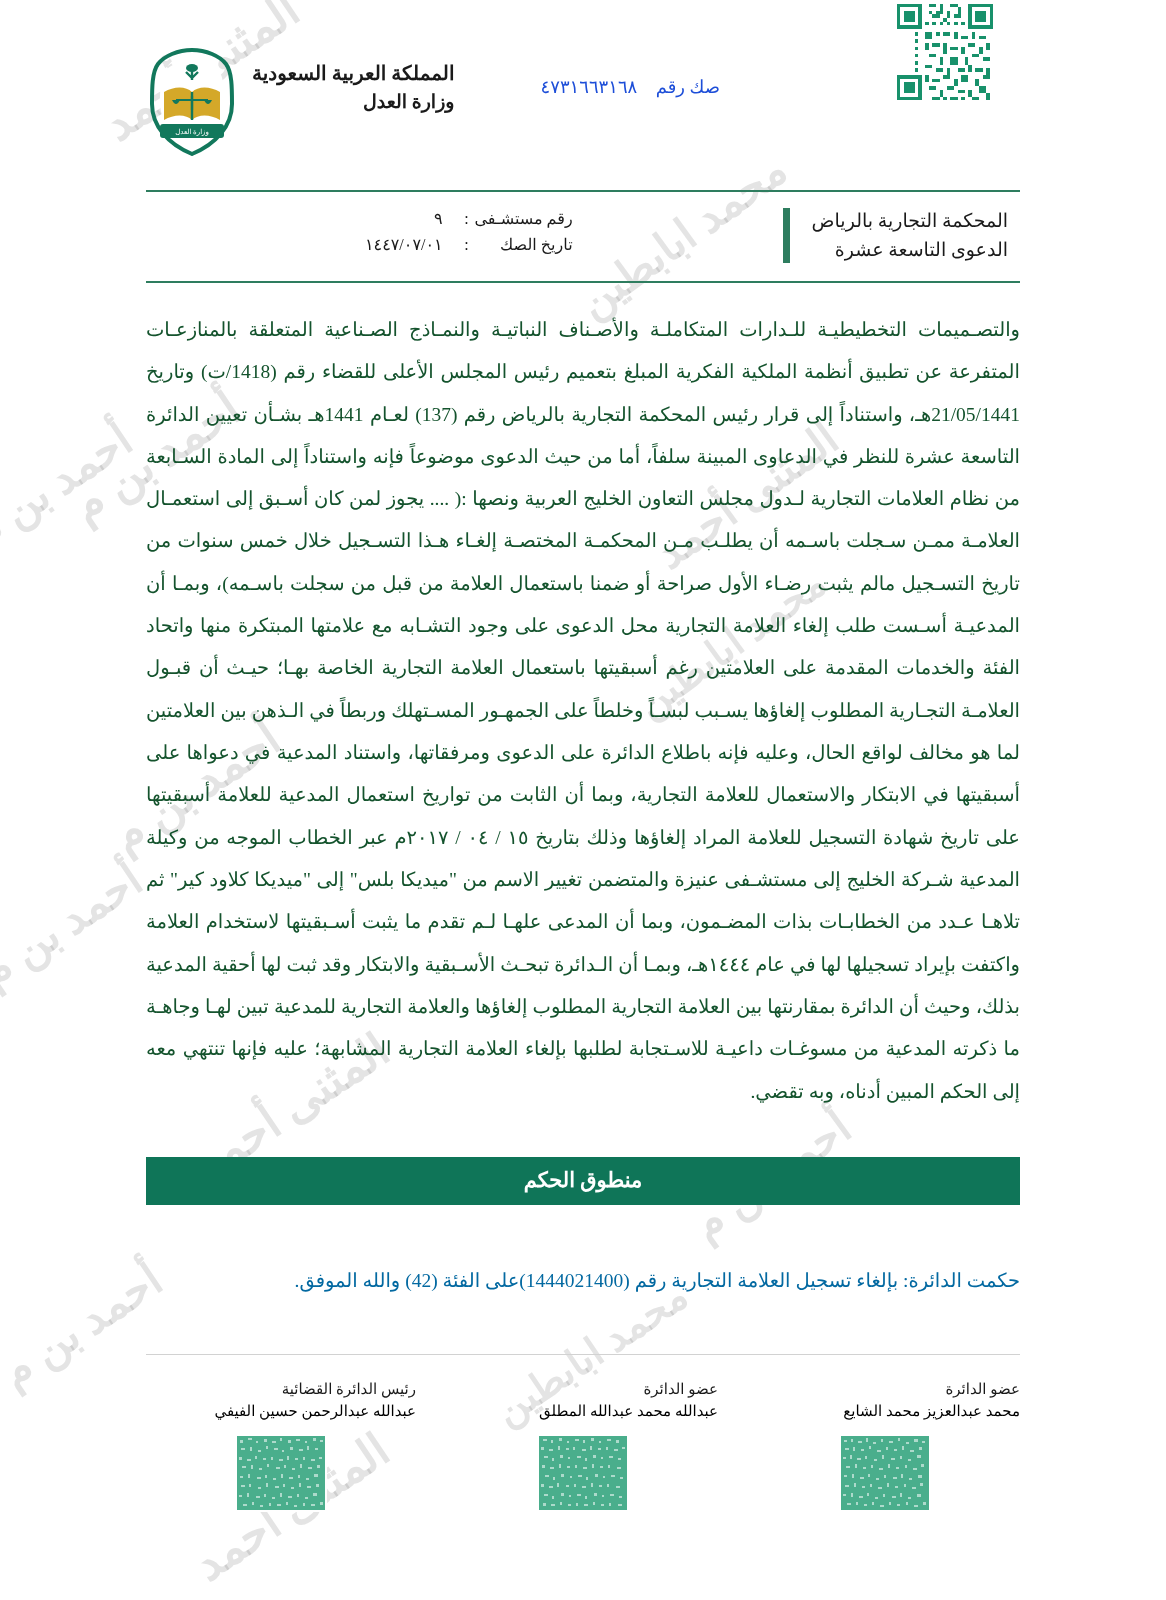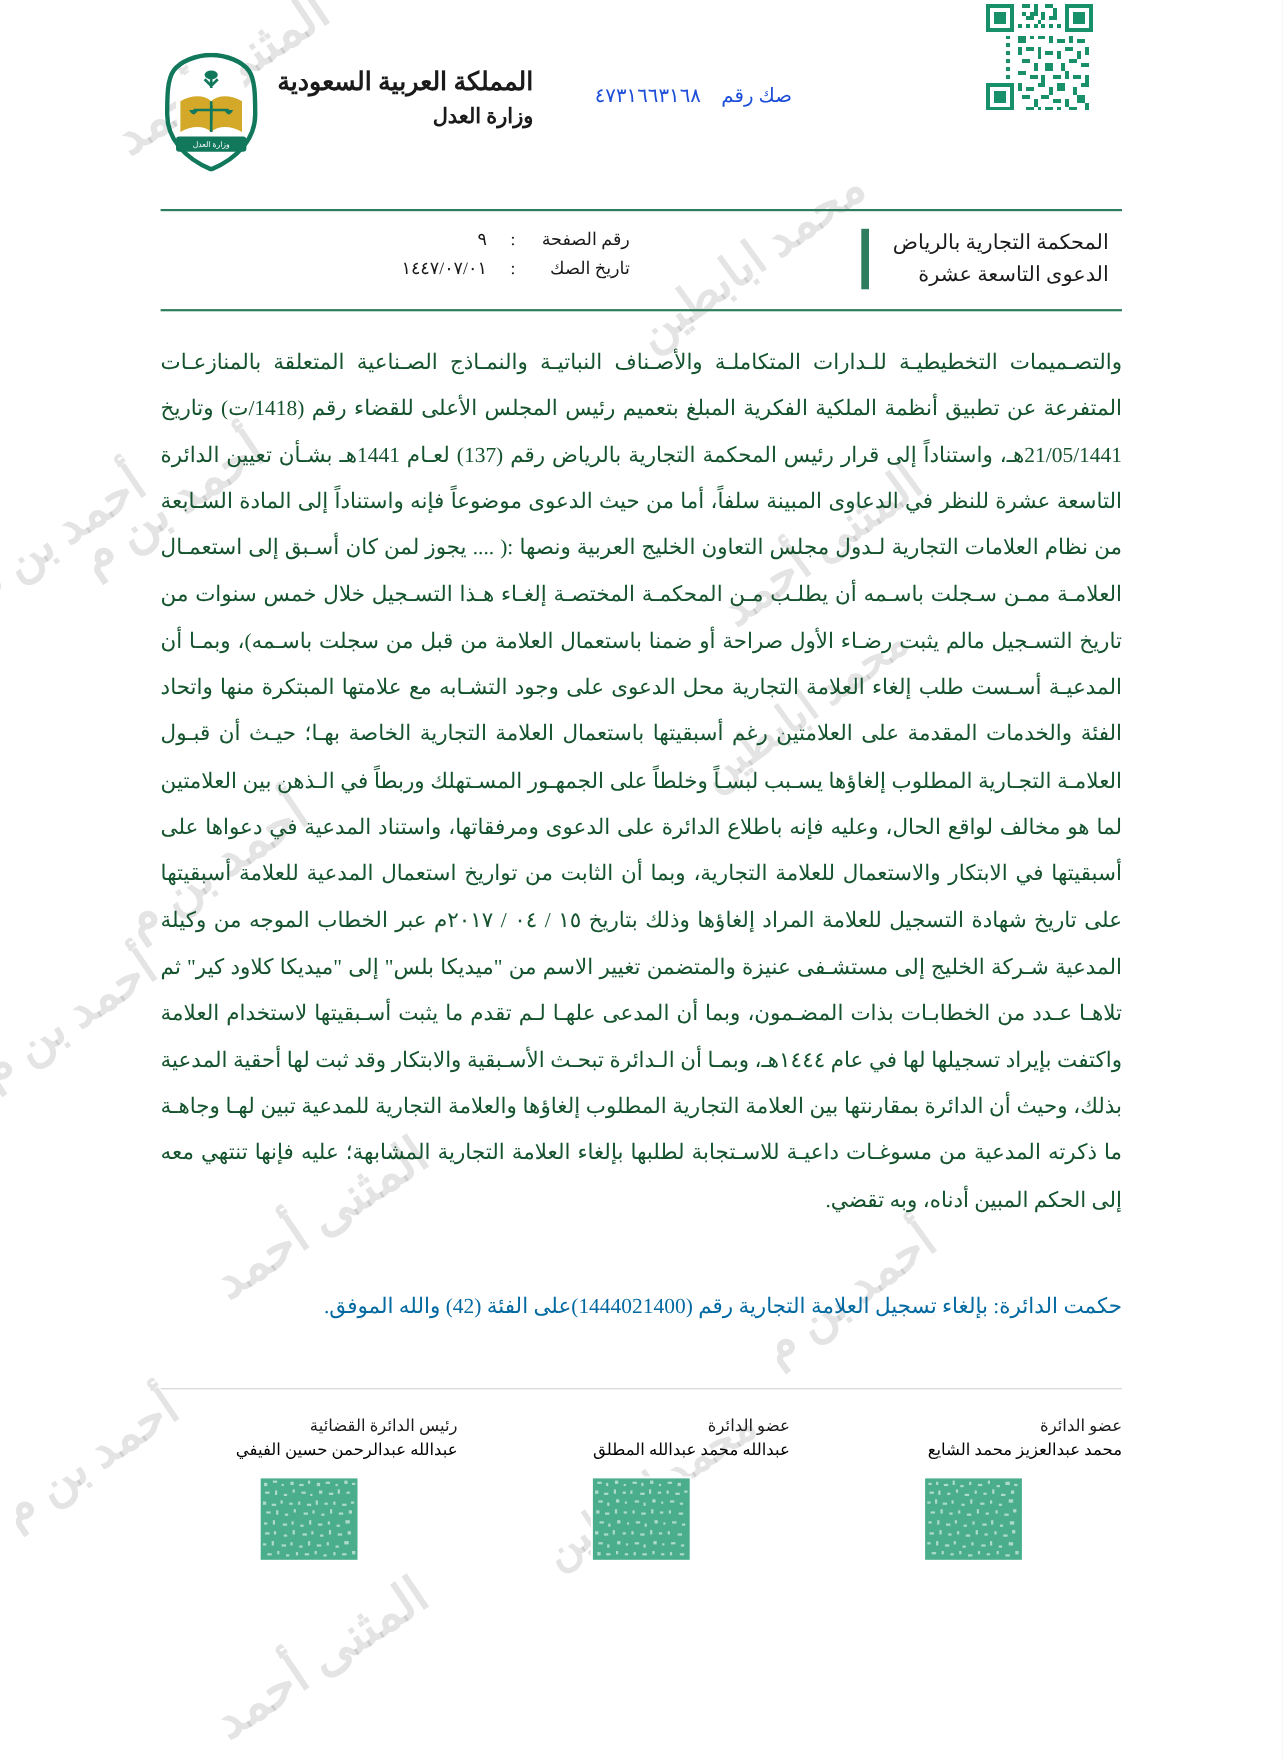--- a/index.html
+++ b/index.html
@@ -67,21 +67,21 @@
     height: 108px;
   }
   .ministry-titles {
     position: absolute;
     top: 58px;
     left: 106px;
     text-align: right;
     line-height: 1.5;
   }
   .ministry-line1 {
-    font-size: 23px;
+    font-size: 20px;
     font-weight: 700;
     color: #1a1a1a;
   }
   .ministry-line2 {
     font-size: 19px;
     font-weight: 700;
     color: #1a1a1a;
   }
   .deed-no {
     position: absolute;
@@ -371,36 +371,39 @@
     <div class="rule"></div>
 
     <div class="inforow">
       <div class="court-block">
         <div>المحكمة التجارية بالرياض</div>
         <div>الدعوى التاسعة عشرة</div>
       </div>
       <div class="vbar"></div>
       <div class="meta-block">
         <div class="meta-row">
-          <span class="meta-label">رقم الصفحة</span>
+          <span class="meta-label">رقم مستشـفى</span>
           <span class="meta-colon">:</span>
           <span class="meta-value">٩</span>
         </div>
         <div class="meta-row">
           <span class="meta-label">تاريخ الصك</span>
           <span class="meta-colon">:</span>
           <span class="meta-value">١٤٤٧/٠٧/٠١</span>
         </div>
       </div>
     </div>
 
     <div class="rule-bottom"></div>
 
     <div class="body-text">والتصـميمات التخطيطيـة للـدارات المتكاملـة والأصـناف النباتيـة والنمـاذج الصـناعية المتعلقة بالمنازعـات المتفرعة عن تطبيق أنظمة الملكية الفكرية المبلغ بتعميم رئيس المجلس الأعلى للقضاء رقم (1418/ت) وتاريخ 21/05/1441هـ، واستناداً إلى قرار رئيس المحكمة التجارية بالرياض رقم (137) لعـام 1441هـ بشـأن تعيين الدائرة التاسعة عشرة للنظر في الدعاوى المبينة سلفاً، أما من حيث الدعوى موضوعاً فإنه واستناداً إلى المادة السـابعة من نظام العلامات التجارية لـدول مجلس التعاون الخليج العربية ونصها :( .... يجوز لمن كان أسـبق إلى استعمـال العلامـة ممـن سـجلت باسـمه أن يطلـب مـن المحكمـة المختصـة إلغـاء هـذا التسـجيل خلال خمس سنوات من تاريخ التسـجيل مالم يثبت رضـاء الأول صراحة أو ضمنا باستعمال العلامة من قبل من سجلت باسـمه)، وبمـا أن المدعيـة أسـست طلب إلغاء العلامة التجارية محل الدعوى على وجود التشـابه مع علامتها المبتكرة منها واتحاد الفئة والخدمات المقدمة على العلامتين رغم أسبقيتها باستعمال العلامة التجارية الخاصة بهـا؛ حيـث أن قبـول العلامـة التجـارية المطلوب إلغاؤها يسـبب لبسـاً وخلطاً على الجمهـور المسـتهلك وربطاً في الـذهن بين العلامتين لما هو مخالف لواقع الحال، وعليه فإنه باطلاع الدائرة على الدعوى ومرفقاتها، واستناد المدعية في دعواها على أسبقيتها في الابتكار والاستعمال للعلامة التجارية، وبما أن الثابت من تواريخ استعمال المدعية للعلامة أسبقيتها على تاريخ شهادة التسجيل للعلامة المراد إلغاؤها وذلك بتاريخ ١٥ / ٠٤ / ٢٠١٧م عبر الخطاب الموجه من وكيلة المدعية شـركة الخليج إلى مستشـفى عنيزة والمتضمن تغيير الاسم من "ميديكا بلس" إلى "ميديكا كلاود كير" ثم تلاهـا عـدد من الخطابـات بذات المضـمون، وبما أن المدعى علهـا لـم تقدم ما يثبت أسـبقيتها لاستخدام العلامة واكتفت بإيراد تسجيلها لها في عام ١٤٤٤هـ، وبمـا أن الـدائرة تبحـث الأسـبقية والابتكار وقد ثبت لها أحقية المدعية بذلك، وحيث أن الدائرة بمقارنتها بين العلامة التجارية المطلوب إلغاؤها والعلامة التجارية للمدعية تبين لهـا وجاهـة ما ذكرته المدعية من مسوغـات داعيـة للاسـتجابة لطلبها بإلغاء العلامة التجارية المشابهة؛ عليه فإنها تنتهي معه إلى الحكم المبين أدناه، وبه تقضي.</div>
 
+    <div class="verdict-banner">
+      <span>منطوق الحكم</span>
+    </div>
 
     <div class="verdict-text">حكمت الدائرة: بإلغاء تسجيل العلامة التجارية رقم (1444021400)على الفئة (42) والله الموفق.</div>
 
     <div class="sig-sep"></div>
 
     <div class="signatures">
 
       <div class="sig">
         <div class="sig-role">عضو الدائرة</div>
         <div class="sig-name">محمد عبدالعزيز محمد الشايع</div>

